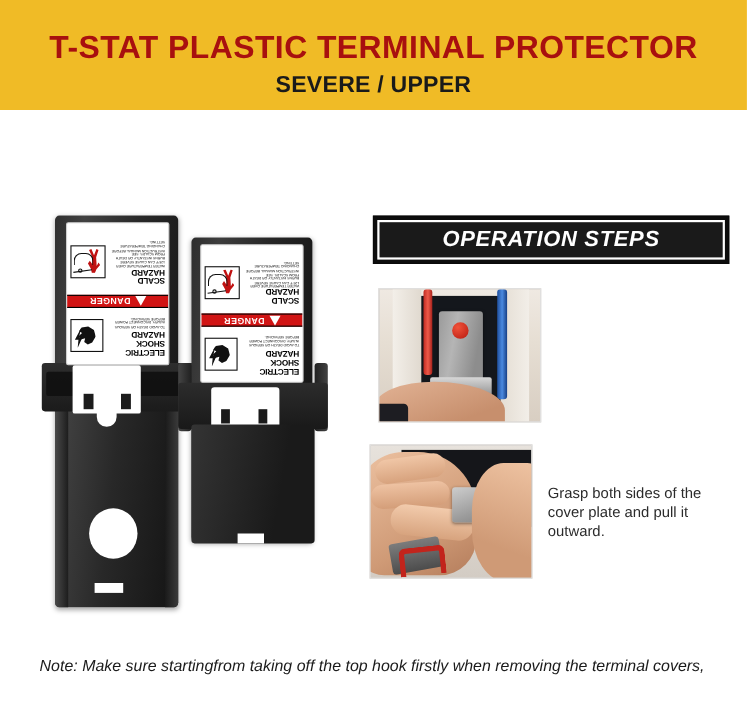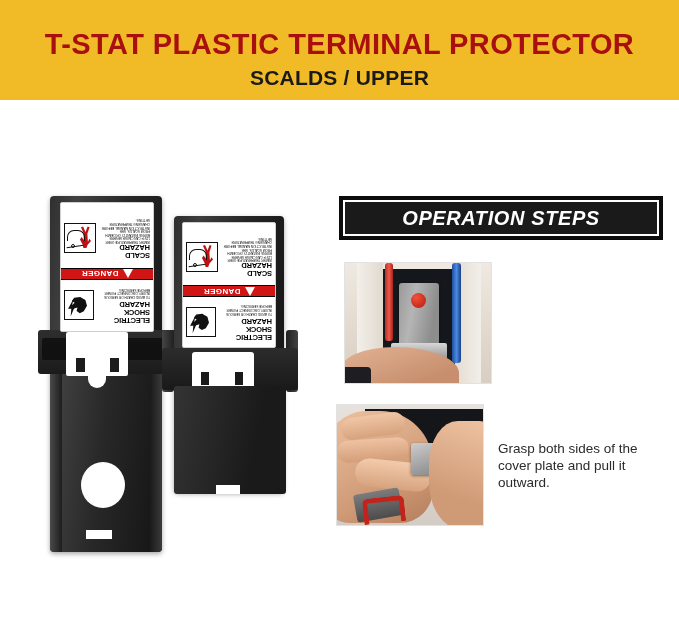--- a/index.html
+++ b/index.html
@@ -278,21 +278,21 @@
     font-style: italic; color: #1b1b1b;
   }
 </style>
 </head>
 <body>
 
 <div class="page">
 
   <div class="header">
     <div class="header-title">T-STAT PLASTIC TERMINAL PROTECTOR</div>
-    <div class="header-subtitle">SCALDS / UPPER</div>
+    <div class="header-subtitle">SEVERE / UPPER</div>
   </div>
 
   <div class="product-area">
 
     <div class="cover cover-left-outer"></div>
     <div class="left-side-shade"></div>
     <div class="left-side-shade-r"></div>
     <div class="cover-left-lip"></div>
     <div class="cover-left-lip2"></div>
     <div class="left-window"></div>
@@ -412,14 +412,15 @@
       <div class="p2-thumb"></div>
       <div class="p2-grey-strip"></div>
       <div class="p2-redtool"></div>
       <div class="p2-cover"></div>
       <div class="p2-cover2"></div>
       <div class="p2-hand-r"></div>
     </div>
     <div class="step-caption">Grasp both sides of the cover plate and pull it outward.</div>
   </div>
 
+  <div class="note">Note: Make sure startingfrom taking off the top hook firstly when removing the terminal covers,</div>
 
 </div>
 
 </body></html>

